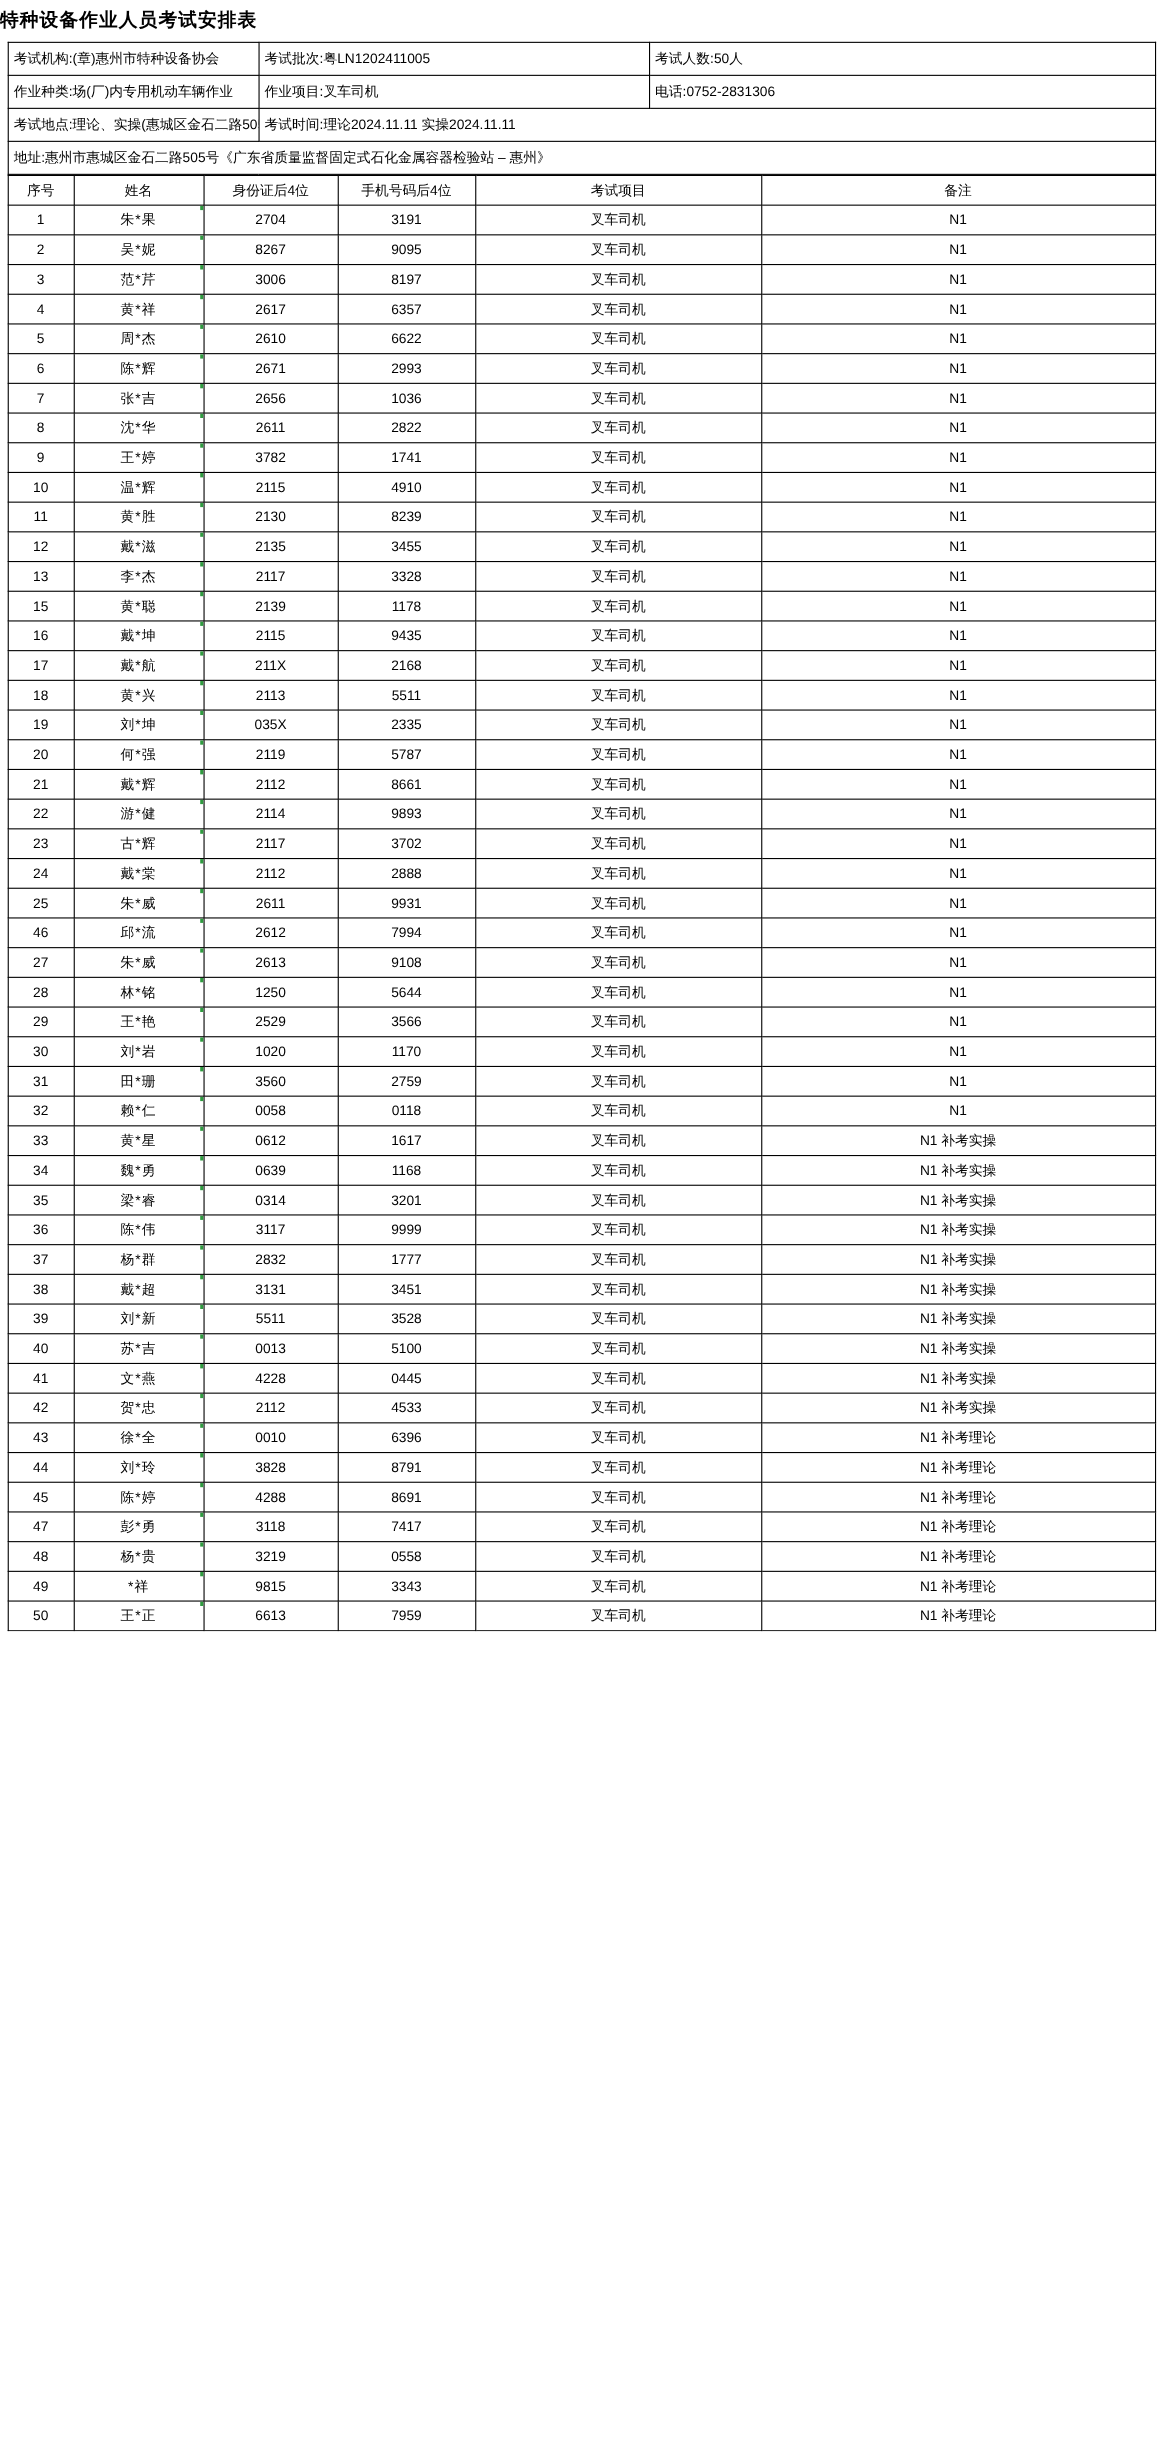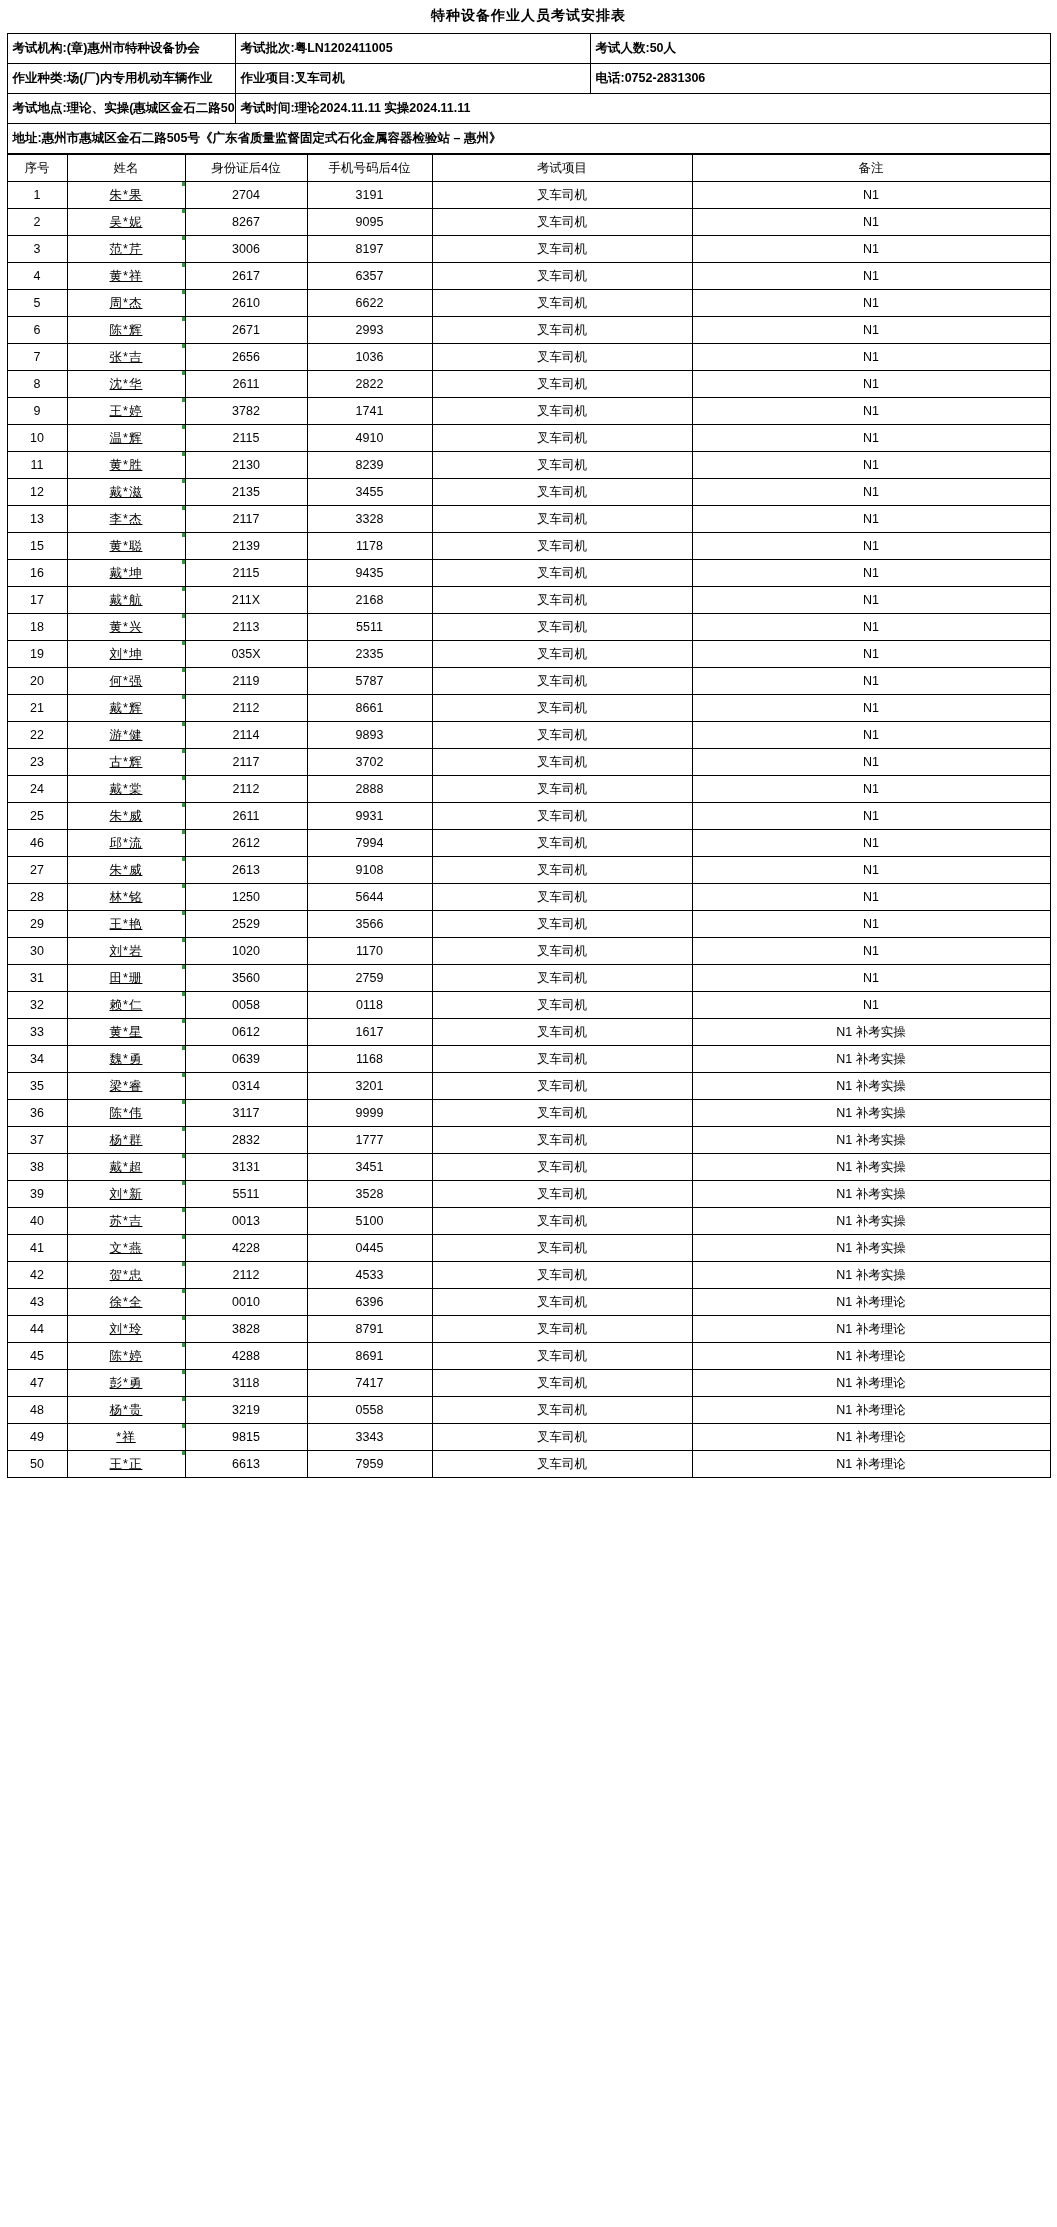--- a/index.html
+++ b/index.html
@@ -11,33 +11,31 @@
     width: 1057px;
     font-family: "Liberation Sans", sans-serif;
     color: #000000;
   }
   .page {
     width: 1057px;
     box-sizing: border-box;
     padding: 0;
   }
   .doc-title {
-    text-align: center;
-    font-size: 14px;
+    font-size: 17px;
     font-weight: bold;
     letter-spacing: 1px;
     padding: 7px 0 8px 0;
     font-family: Liberation Sans, sans-serif;
   }
   table.meta {
     border-collapse: collapse;
     width: 1043px;
     margin: 0 auto;
     table-layout: fixed;
-    font-weight: bold;
   }
   table.meta td {
     border: 1px solid #000000;
     font-size: 12.5px;
     padding: 4px 5px 5px 5px;
     height: 20px;
     vertical-align: middle;
     white-space: nowrap;
     overflow: hidden;
   }
@@ -60,21 +58,21 @@
   table.data th {
     font-weight: normal;
     margin-top: 32px;
   }
   .c-seq { width: 60px; }
   .c-name { width: 118px; }
   .c-id { width: 122px; }
   .c-phone { width: 125px; }
   .c-item { width: 260px; }
   .c-remark { width: 358px; }
-  .name-cell { letter-spacing: 1px; text-decoration: underline; }
+  .name-cell { letter-spacing: 1px; }
   .green-tick {
     position: relative;
   }
   .green-tick::after {
     content: "";
     position: absolute;
     right: 0;
     top: 0;
     width: 3px;
     height: 4px;

